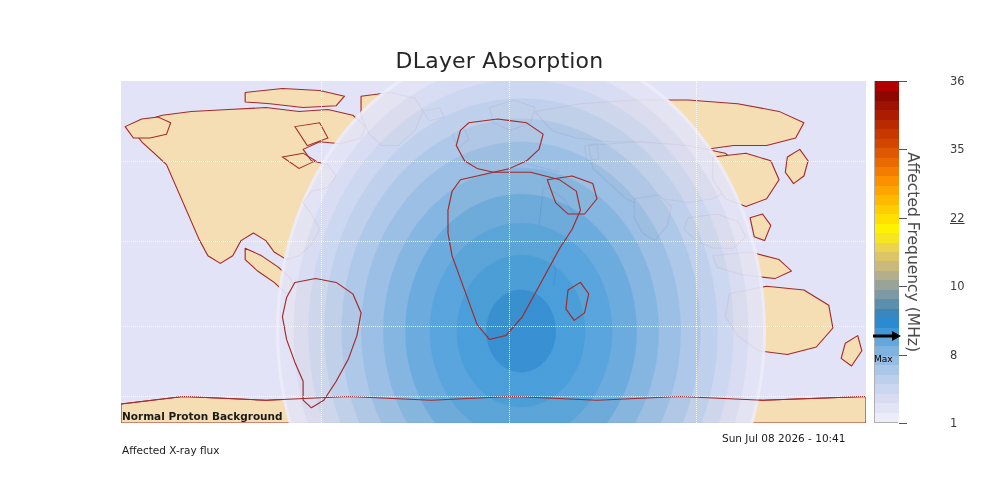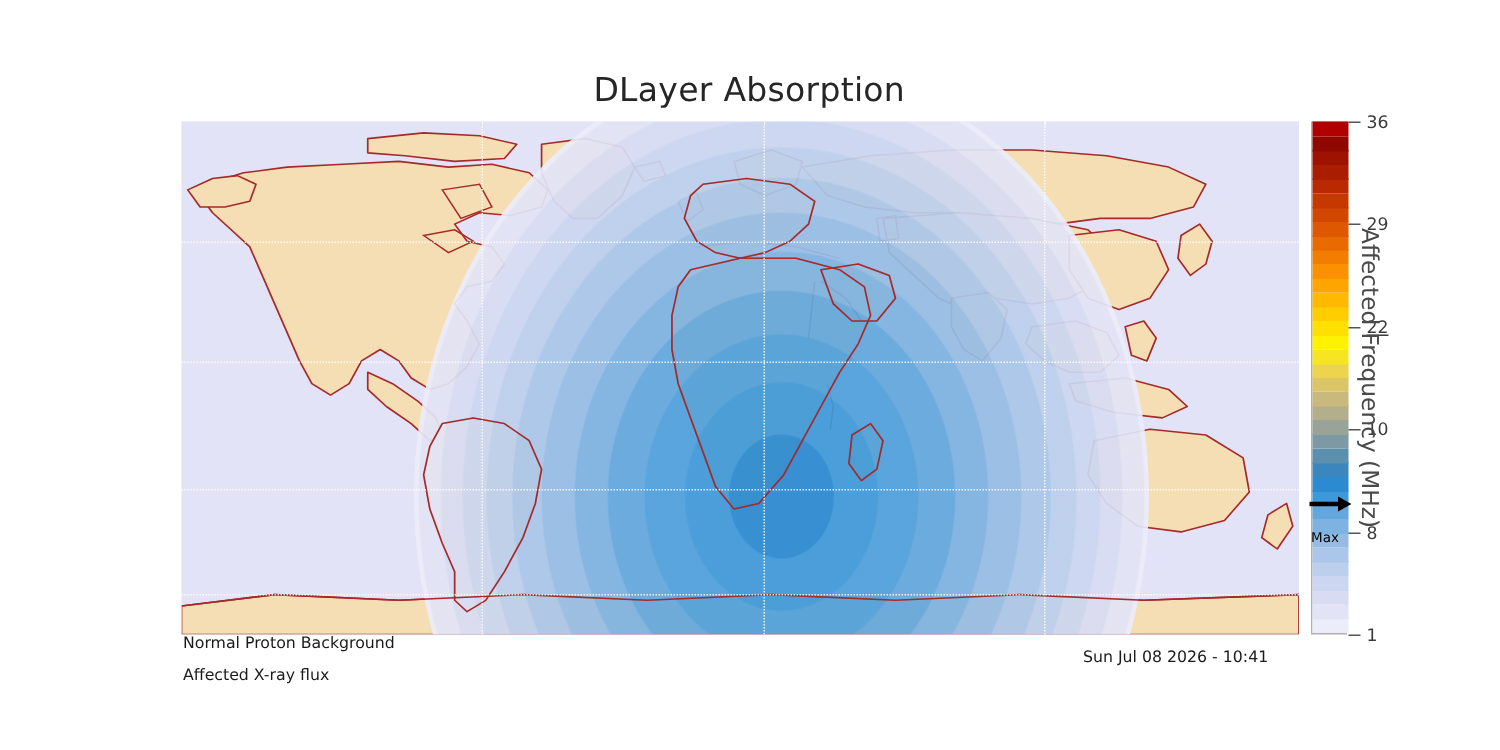--- a/index.html
+++ b/index.html
@@ -37,21 +37,21 @@
   .gl-v, .gl-h { position: absolute; }
   .gl-v { top: 0; height: 342px; width: 0; border-left: 1px dotted rgba(255,255,255,0.85); }
   .gl-h { left: 0; width: 745px; height: 0; border-top: 1px dotted rgba(255,255,255,0.85); }
 
   
   .note {
     position: absolute;
     font-size: 10.5px;
     color: #1a1a1a;
   }
-  .note-l1 { left: 122px; top: 423px; }
+  .note-l1 { left: 122px; top: 410px; font-weight: bold; }
   .note-l2 { left: 122px; top: 444px; }
   .note-date { left: 722px; top: 432px; }
 
   .copyright {
     position: absolute;
     left: 10px; top: 476px;
     font-size: 11.5px;
     font-style: italic;
     font-weight: bold;
     color: #1a1a1a;
@@ -66,21 +66,21 @@
   .cbar-seg { position: absolute; left: 0; width: 24px; }
 
   .cb-tick {
     position: absolute;
     left: 899px;
     width: 8px; height: 0;
     border-top: 1.4px solid #555;
   }
   .cb-ticklabel {
     position: absolute;
-    left: 911px;
+    left: 950px;
     font-size: 11.5px;
     color: #3b3b3b;
     transform: translateY(-50%);
   }
   .cb-axis-label-box {
     position: absolute;
     left: 925px; top: 81px;
     width: 342px; height: 24px;
     transform-origin: 0 0;
     transform: rotate(90deg) translateX(0px);
@@ -267,21 +267,21 @@
   <div id="cbar-ticks">
       <div class="cb-tick" style="top: 423px;"></div>
       <div class="cb-ticklabel" style="top: 423px;">1</div>
       <div class="cb-tick" style="top: 354.6px;"></div>
       <div class="cb-ticklabel" style="top: 354.6px;">8</div>
       <div class="cb-tick" style="top: 286.2px;"></div>
       <div class="cb-ticklabel" style="top: 286.2px;">10</div>
       <div class="cb-tick" style="top: 217.8px;"></div>
       <div class="cb-ticklabel" style="top: 217.8px; text-decoration: underline;">22</div>
       <div class="cb-tick" style="top: 149.4px;"></div>
-      <div class="cb-ticklabel" style="top: 149.4px;">29</div>
+      <div class="cb-ticklabel" style="top: 149.4px;">35</div>
       <div class="cb-tick" style="top: 81px;"></div>
       <div class="cb-ticklabel" style="top: 81px;">36</div>
     </div>
 
   <div class="cb-axis-label-box">Affected Frequency (MHz)</div>
 
   <div class="max-ann">
     <div class="max-text">Max</div>
     <svg class="max-arrow" width="30" height="14" viewBox="0 0 30 14">
       <line x1="1" y1="6" x2="22" y2="6" stroke="#000" stroke-width="3"></line>

